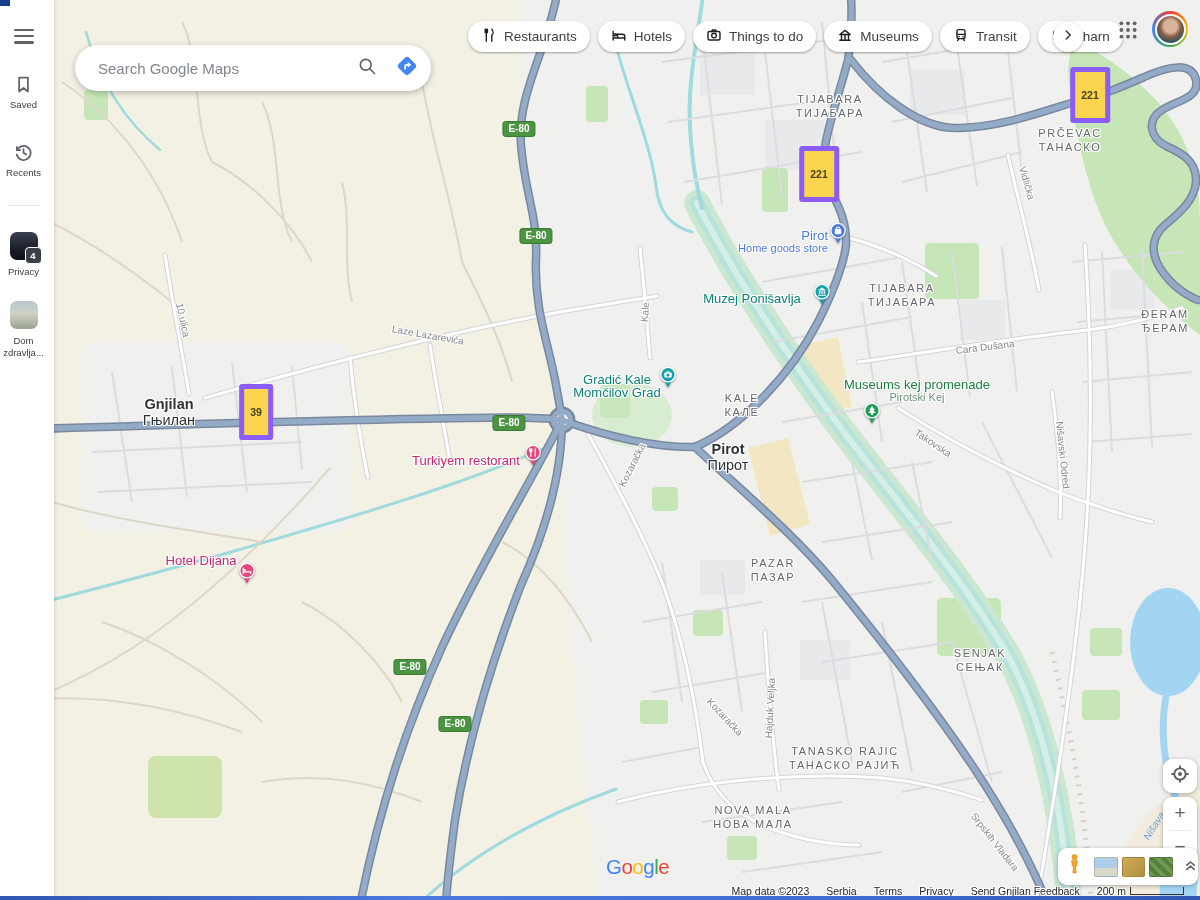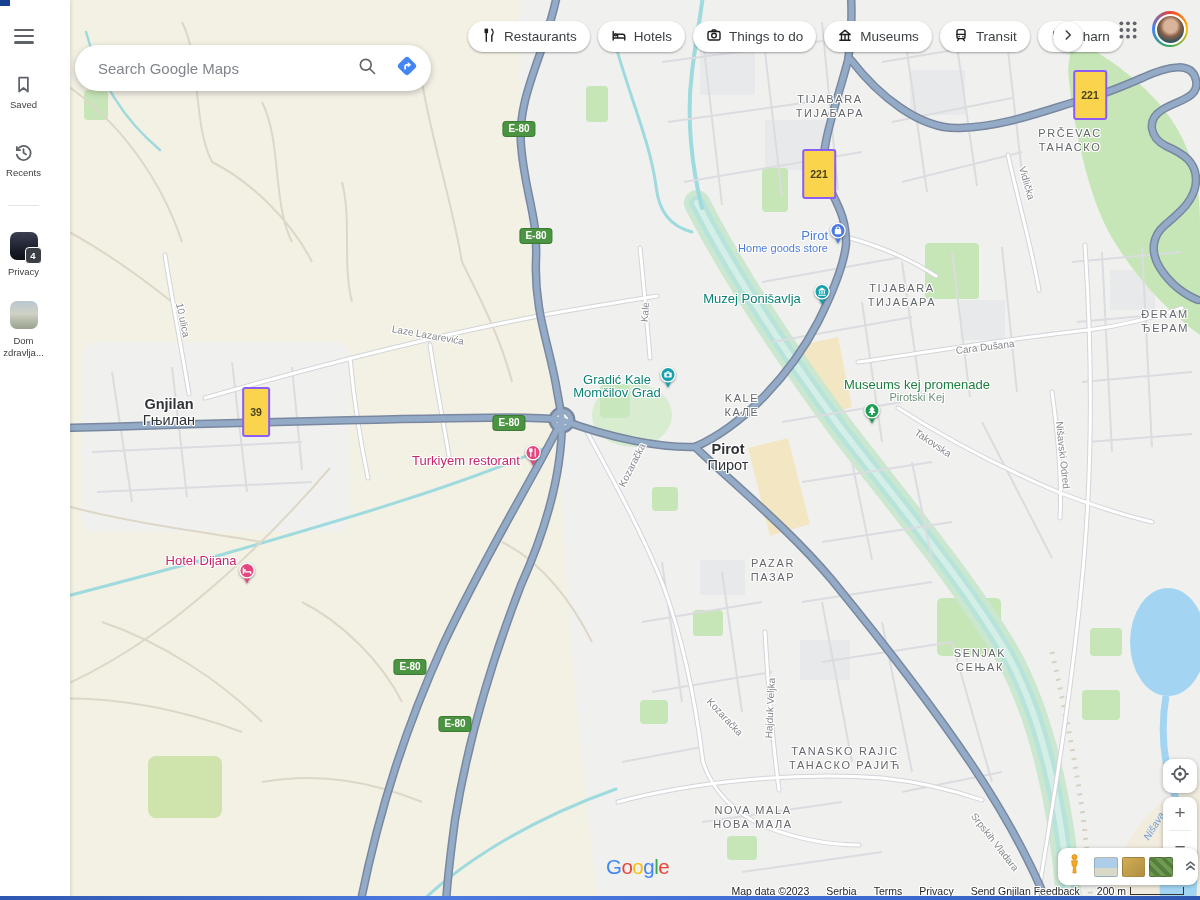--- a/index.html
+++ b/index.html
@@ -11,24 +11,24 @@
   .district{position:absolute;transform:translate(-50%,-50%);text-align:center;font-size:11px;font-weight:500;letter-spacing:1.6px;color:#63666a;line-height:13.5px;white-space:nowrap;}
   .town{position:absolute;transform:translate(-50%,-50%);text-align:center;color:#303336;line-height:16px;white-space:nowrap;font-size:14.5px;}
   .town .t1{font-weight:600;}
   .street{position:absolute;font-size:10px;color:#84878b;white-space:nowrap;transform:translate(-50%,-50%) rotate(var(--r,0deg));}
   .street.water{color:#6d9cd6;font-style:italic;}
   .poi{position:absolute;transform:translate(-50%,-50%);text-align:center;line-height:13px;white-space:nowrap;}
   .poi .t{font-size:13px;font-weight:500;}
   .poi .s{font-size:11px;font-weight:400;}
   .poi-right{transform:translate(-100%,-50%);text-align:right;}
   .pin{position:absolute;transform:translate(-50%,-90%);filter:drop-shadow(0 1px 1px rgba(0,0,0,.4));}
-  .badge-y{position:absolute;transform:translate(-50%,-50%);background:#fbd44e;border:2px solid #8b5cf6;color:#4a431d;font-size:10.5px;font-weight:bold;padding:17px 6px;border-radius:3px;line-height:12px;}
+  .badge-y{position:absolute;transform:translate(-50%,-50%);background:#fbd44e;border:5px solid #8b5cf6;color:#4a431d;font-size:10.5px;font-weight:bold;padding:17px 6px;border-radius:3px;line-height:12px;}
   .badge-g{position:absolute;transform:translate(-50%,-50%);background:#4b9441;border:1px solid #3a7a33;color:#fff;font-size:10px;font-weight:bold;padding:1px 5px;border-radius:3px;line-height:12px;}
   
-  #sidebar{position:absolute;left:0;top:0;bottom:0;width:70px;background:#fff;box-shadow:1px 0 4px rgba(0,0,0,.12);z-index:30;}
+  #sidebar{position:absolute;left:0;top:0;bottom:0;width:54px;background:#fff;box-shadow:1px 0 4px rgba(0,0,0,.12);z-index:30;}
   .sb-item{position:absolute;left:0;width:47px;text-align:center;color:#3c4043;}
   .sb-label{font-size:9.5px;color:#3c4043;}
   .hamburger span{display:block;width:20px;height:2.2px;background:#5f6368;border-radius:2px;margin:4px auto 0;}
   .thumb{width:28px;height:28px;border-radius:7px;margin:0 auto;background:#888;position:relative;}
   .thumb.belgrade{background:linear-gradient(180deg,#3a3f52 0%,#181b26 70%,#0e1018 100%);}
   .thumb.dom{background:linear-gradient(180deg,#b9c7d3 0%,#cfd2c4 45%,#98a28e 100%);}
   .sb-badge{position:absolute;right:-4px;bottom:-4px;width:15px;height:15px;background:#3a3f45;border:1.5px solid #fff;border-radius:4px;color:#fff;font-size:9.5px;font-weight:bold;line-height:15px;text-align:center;}
   .sb-divider{position:absolute;left:8px;width:31px;height:1px;background:#e3e5e8;}
   
   #searchbar{position:absolute;left:75px;top:12px;width:356px;height:46px;background:#fff;border-radius:24px;box-shadow:0 2px 6px rgba(32,33,36,.28);z-index:40;display:flex;align-items:center;margin-top:33px;}

